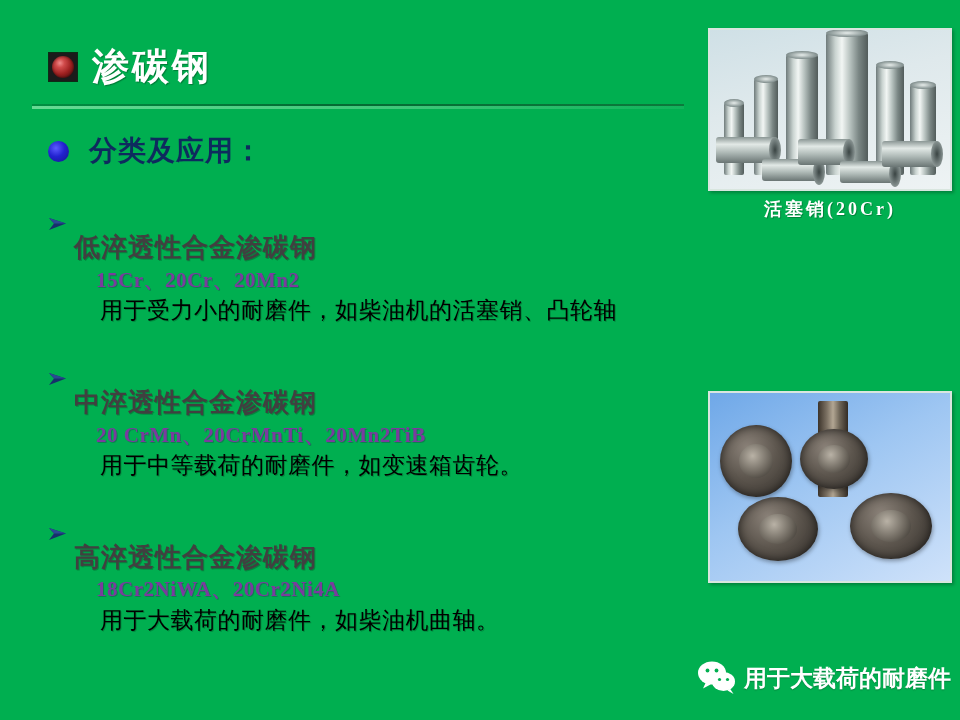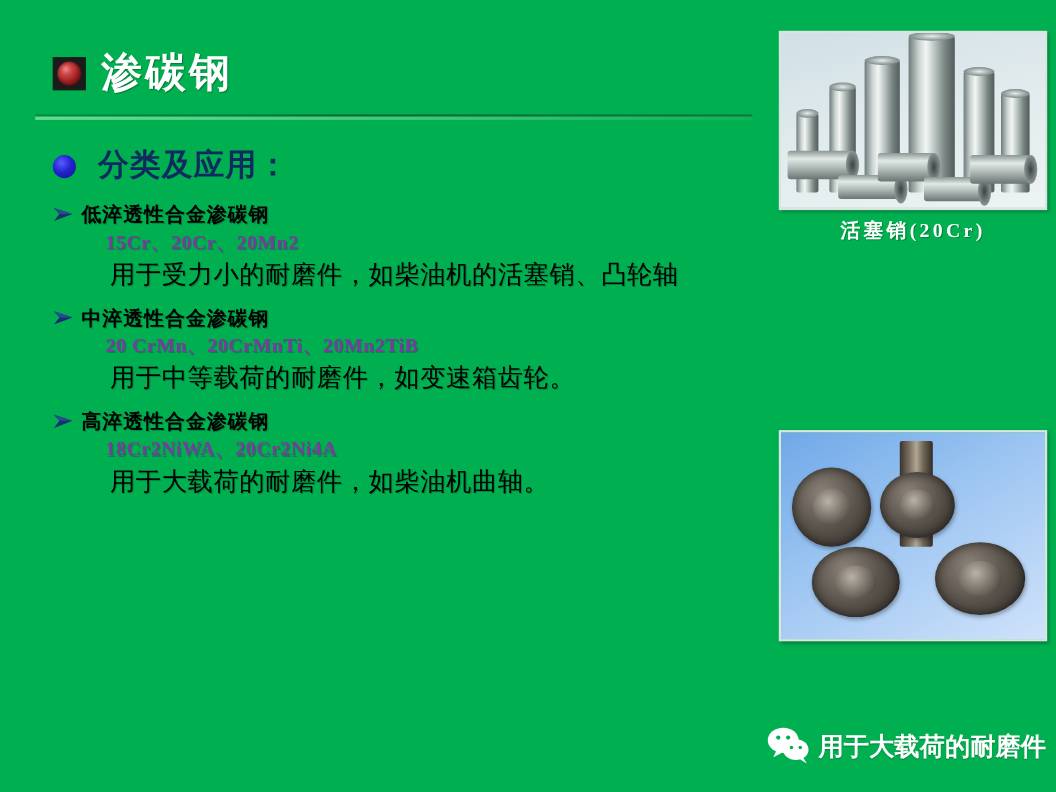--- a/index.html
+++ b/index.html
@@ -107,31 +107,32 @@
     gap: 6px;
     margin-bottom: 4px;
   }
   .arrow {
     width: 20px;
     height: 18px;
     flex: 0 0 auto;
     display: block;
   }
   .lvl2-text {
-    color: #000000;
-    font-size: 18px;
+    color: #404040;
+    font-size: 26px;
     font-weight: bold;
     letter-spacing: 1px;
     line-height: 1.15;
     text-shadow: 1px 1px 0 rgba(0,70,30,.35);
+    margin-top: 48px;
   }
 
   .code {
     color: #7a3b9e;
-    font-size: 18px;
+    font-size: 21px;
     font-weight: bold;
     margin-left: 48px;
     margin-bottom: 4px;
     letter-spacing: .5px;
     line-height: 1.25;
     text-shadow: 1px 1px 0 rgba(40,0,70,.25);
   }
   .desc {
     color: #000000;
     font-size: 23px;

